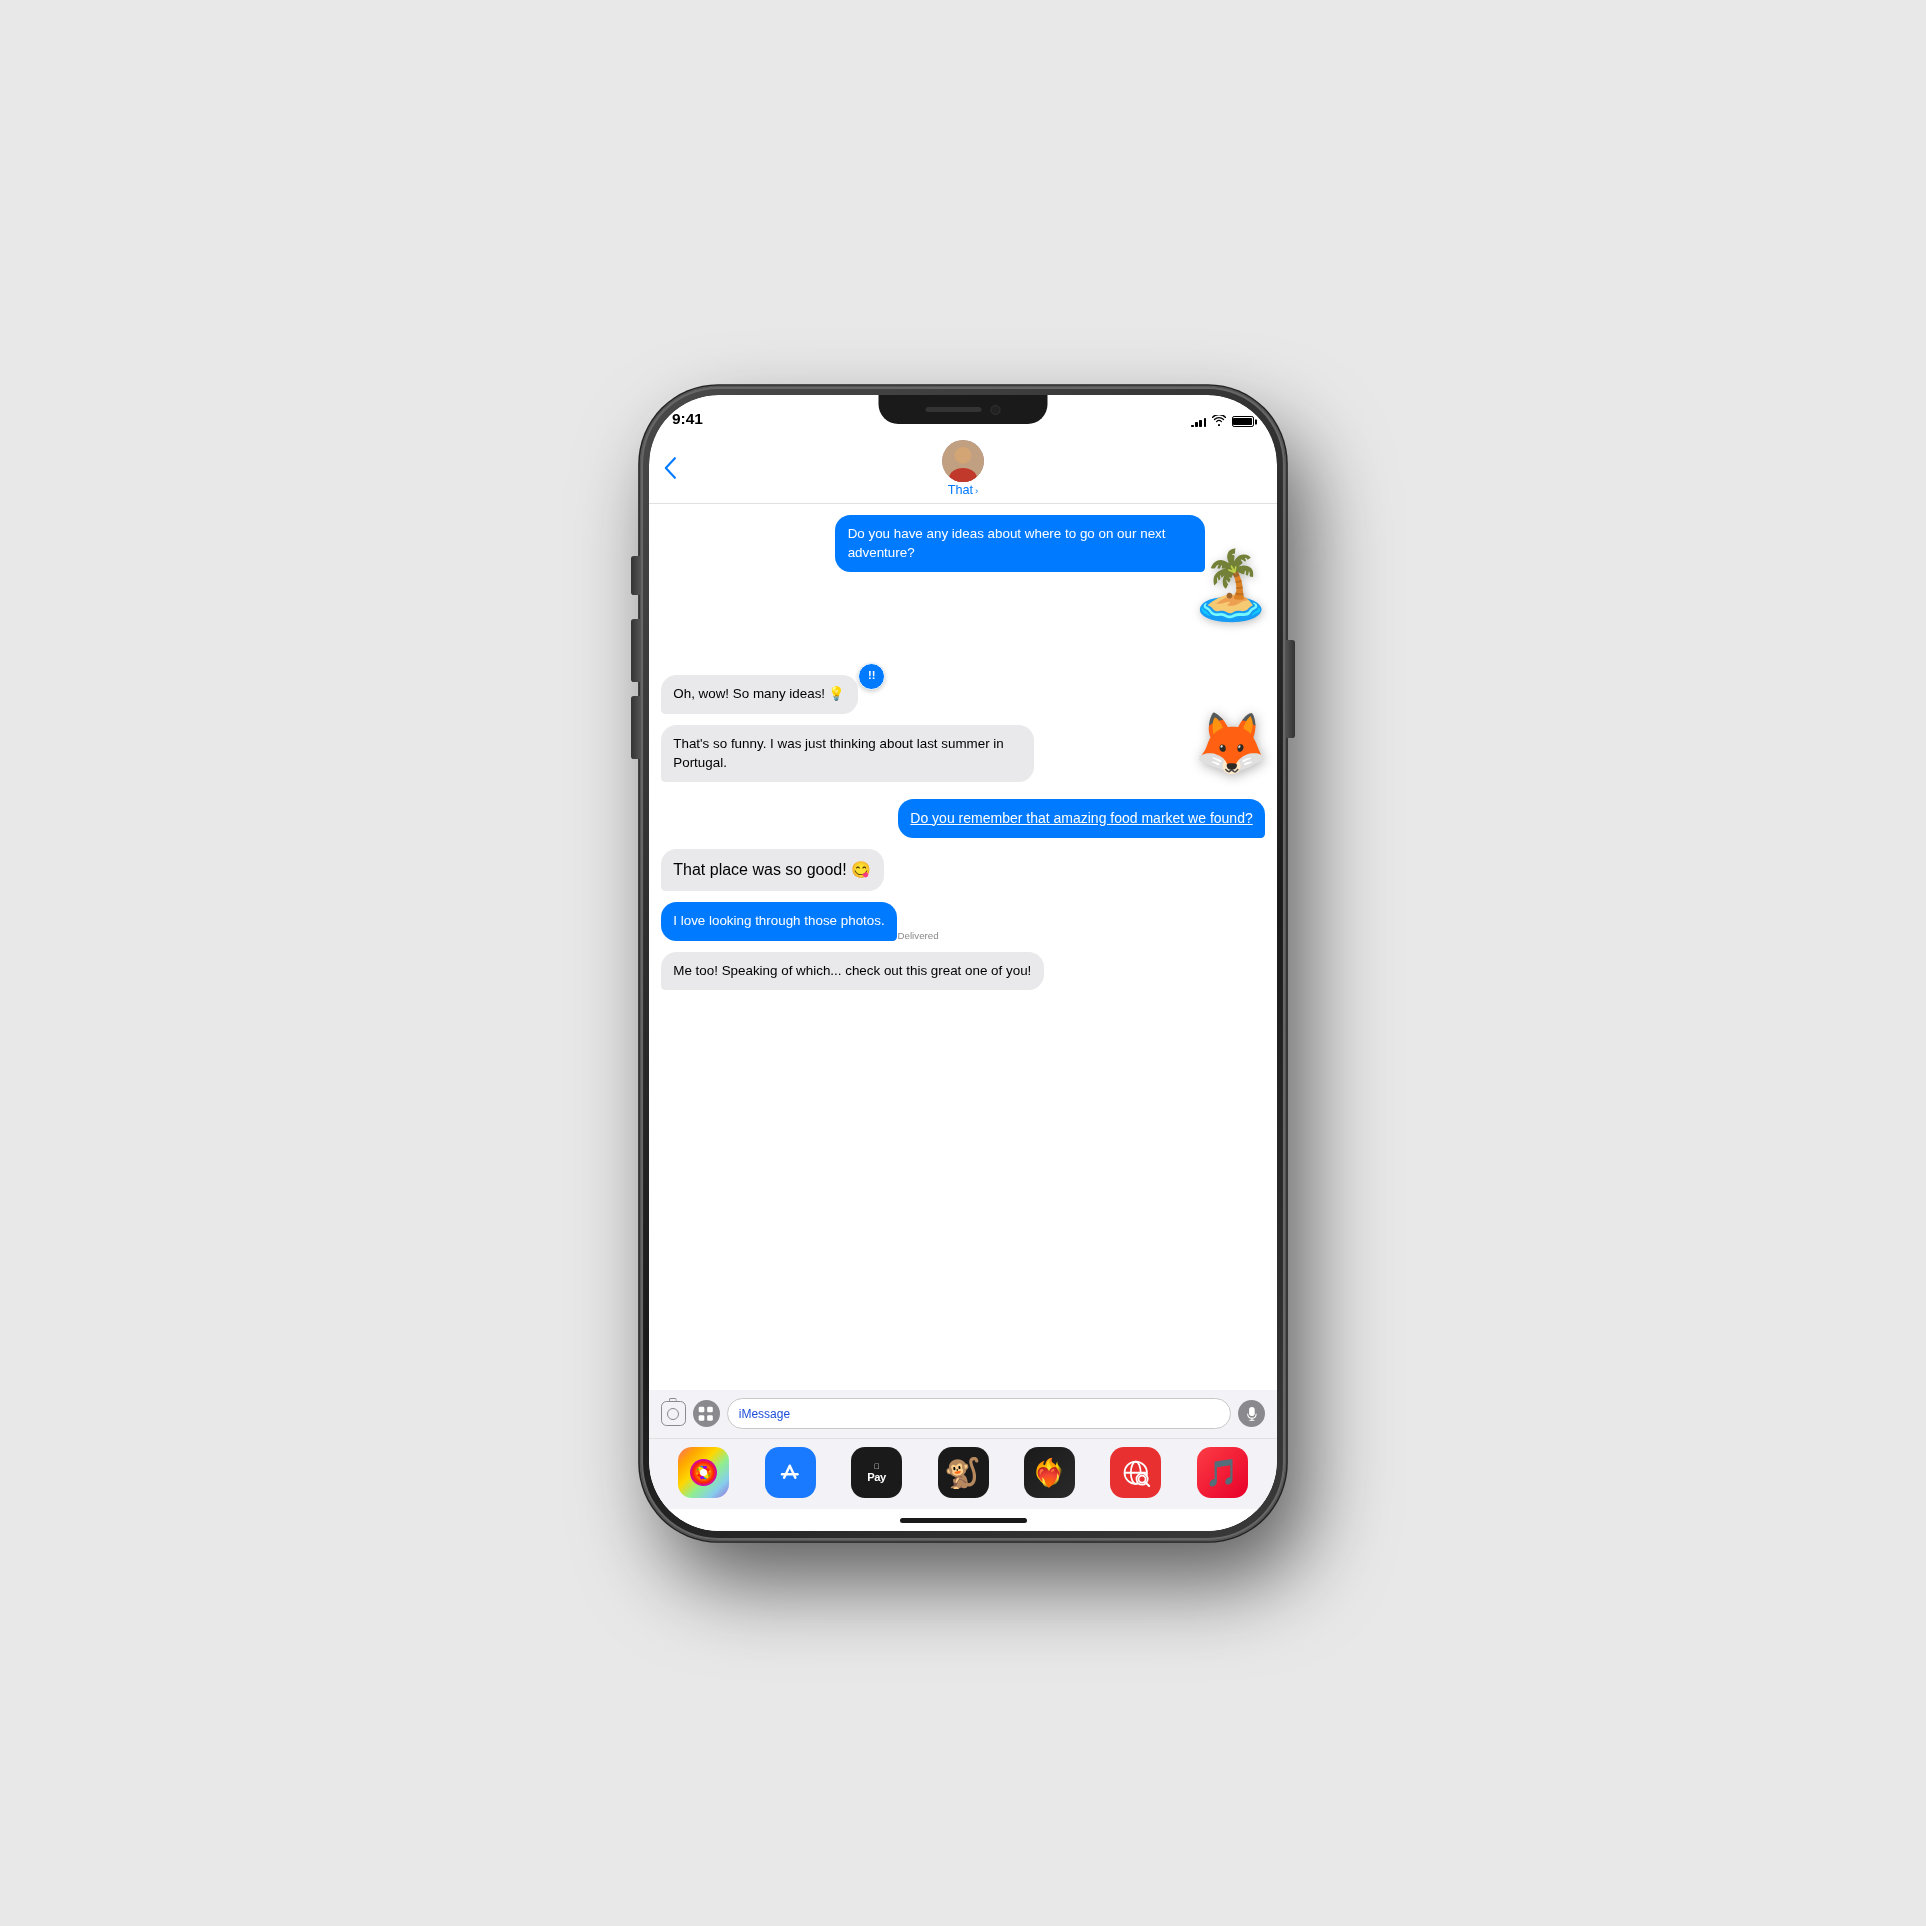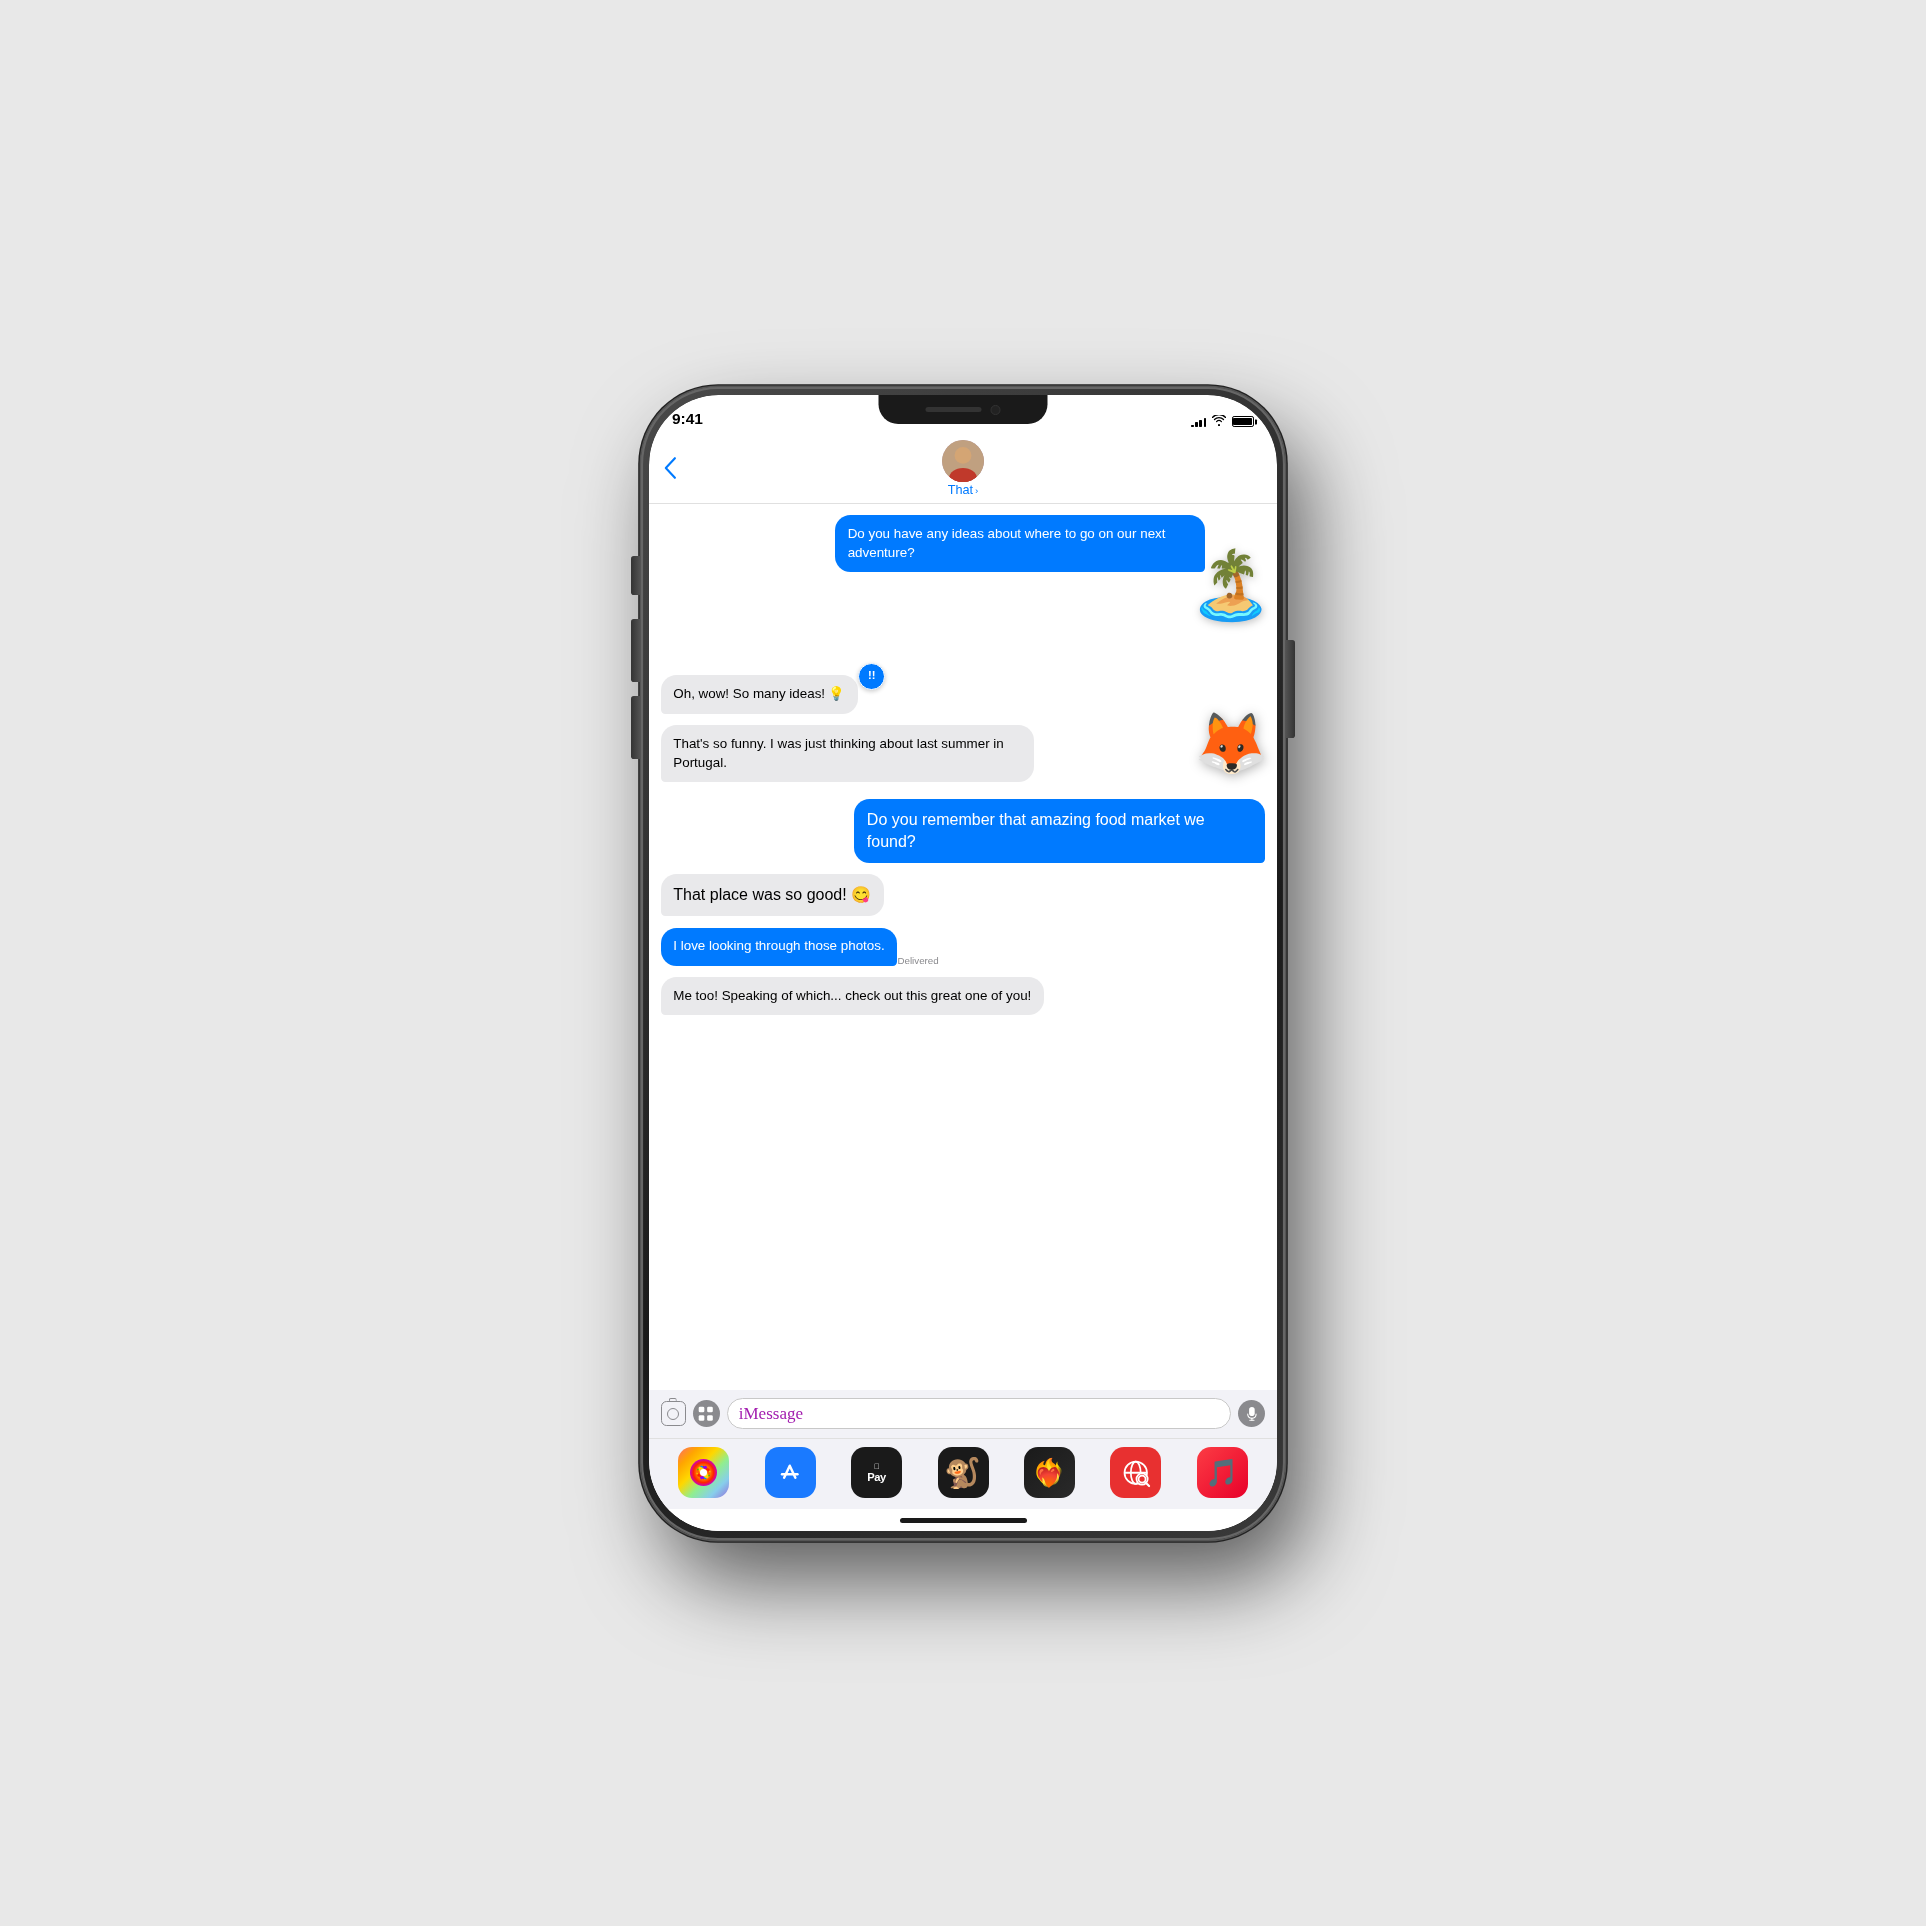--- a/index.html
+++ b/index.html
@@ -471,21 +471,21 @@
 
         <div style="display:flex; justify-content:flex-start; position:relative; padding-right:56px; margin-bottom: 11.2px;">
           <div class="bubble received" style="position:relative; font-size:13.4px; z-index:2;">
             That's so funny. I was just thinking about last summer in Portugal.
           </div>
 
           <div style="position:absolute; right:-3.5px; top:-10.5px; font-size:60px; line-height:1; filter: drop-shadow(1.4px 2.8px 5.6px rgba(0,0,0,0.3)); z-index:3;">🦊</div>
         </div>
 
         <div style="display:flex; justify-content:flex-end; margin-bottom: 5.6px;">
-          <div class="bubble sent" style="font-size:16px;">
+          <div class="bubble sent" style="font-size:14px;text-decoration:underline;">
             Do you remember that amazing food market we found?
           </div>
         </div>
 
         <div style="display:flex; justify-content:flex-start; margin-bottom: 5.6px;">
           <div class="bubble received" style="font-size:16px;">
             That place was so good! 😋
           </div>
         </div>
 
@@ -512,21 +512,21 @@
           </div>
           <div class="apps-icon-circle">
             <svg width="15.5" height="15.5" viewBox="0 0 22 22">
               <rect x="1" y="1" width="8" height="8" rx="2" fill="white"></rect>
               <rect x="13" y="1" width="8" height="8" rx="2" fill="white"></rect>
               <rect x="1" y="13" width="8" height="8" rx="2" fill="white"></rect>
               <rect x="13" y="13" width="8" height="8" rx="2" fill="white"></rect>
             </svg>
           </div>
           <div class="imessage-input">
-            <span style="color:#a21caf; font-size:17px;font-family:Liberation Serif, serif;">iMessage</span>
+            <span style="color:#1d4ed8; font-size:12px;">iMessage</span>
           </div>
           <div class="mic-btn">
             <svg width="9.8" height="14" viewBox="0 0 14 20">
               <rect x="3" y="0" width="8" height="13" rx="4" fill="white"></rect>
               <path d="M1 10 Q1 16 7 16 Q13 16 13 10" fill="none" stroke="white" stroke-width="1.5" stroke-linecap="round"></path>
               <line x1="7" y1="16" x2="7" y2="19" stroke="white" stroke-width="1.5" stroke-linecap="round"></line>
               <line x1="4" y1="19" x2="10" y2="19" stroke="white" stroke-width="1.5" stroke-linecap="round"></line>
             </svg>
           </div>
         </div>

